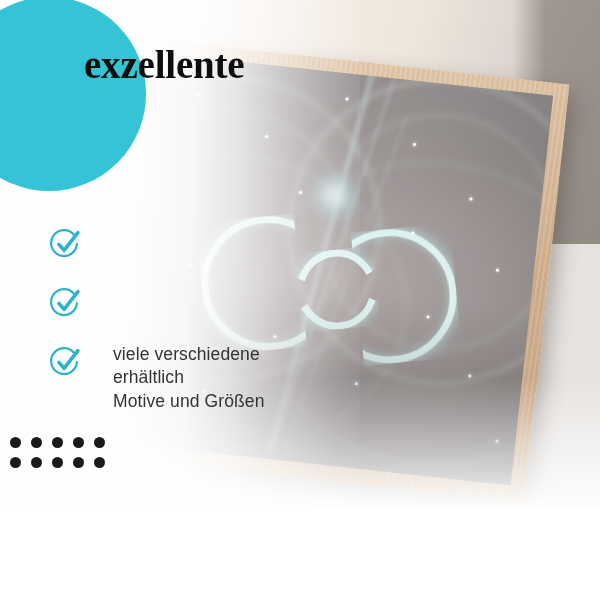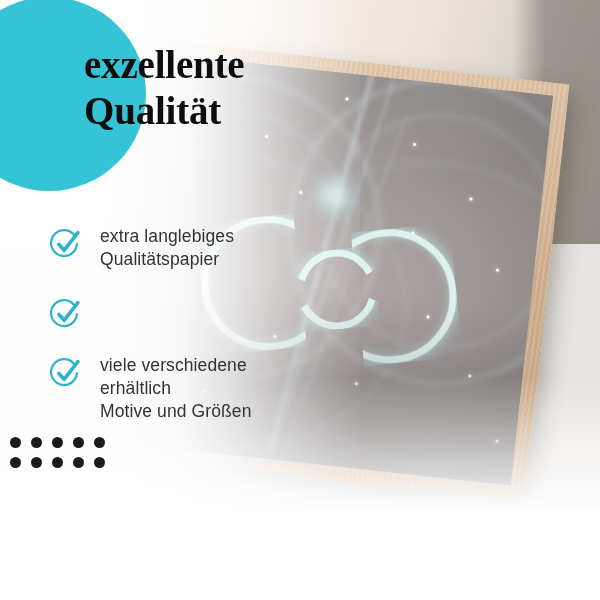--- a/index.html
+++ b/index.html
@@ -323,55 +323,50 @@
     </div>
   </div>
 
   <div class="fade"></div>
   <div class="fade-bottom"></div>
 
   <div class="teal-circle" style="background: rgb(53, 195, 214);"></div>
 
   <div class="headline" style="color: rgb(13, 13, 13);">
     <span>exzellente</span>
-    <span>Qualität</span>
   </div>
 
   <div class="features">
 
     <div class="feature">
       <span class="check">
         <svg viewBox="0 0 40 40" width="34" height="34" aria-hidden="true">
           <path d="M30.5 9.2 A15.2 15.2 0 1 0 34 20.2" fill="none" stroke="#2cb3c9" stroke-width="2.6" stroke-linecap="round"></path>
           <path d="M12.8 20.4 L18.9 27.4 L35.2 6.6" fill="none" stroke="#2cb3c9" stroke-width="4.2" stroke-linecap="round" stroke-linejoin="round"></path>
         </svg>
       </span>
-      <span class="feature-text" style="color: rgb(51, 51, 51);">
-        <span>extra langlebiges</span>
-        <span>Qualitätspapier</span>
-      </span>
     </div>
 
     <div class="feature">
       <span class="check">
         <svg viewBox="0 0 40 40" width="34" height="34" aria-hidden="true">
           <path d="M30.5 9.2 A15.2 15.2 0 1 0 34 20.2" fill="none" stroke="#2cb3c9" stroke-width="2.6" stroke-linecap="round"></path>
           <path d="M12.8 20.4 L18.9 27.4 L35.2 6.6" fill="none" stroke="#2cb3c9" stroke-width="4.2" stroke-linecap="round" stroke-linejoin="round"></path>
         </svg>
       </span>
     </div>
 
     <div class="feature">
       <span class="check">
         <svg viewBox="0 0 40 40" width="34" height="34" aria-hidden="true">
           <path d="M30.5 9.2 A15.2 15.2 0 1 0 34 20.2" fill="none" stroke="#2cb3c9" stroke-width="2.6" stroke-linecap="round"></path>
           <path d="M12.8 20.4 L18.9 27.4 L35.2 6.6" fill="none" stroke="#2cb3c9" stroke-width="4.2" stroke-linecap="round" stroke-linejoin="round"></path>
         </svg>
       </span>
-      <span class="feature-text" style="color: rgb(51, 51, 51);">
+      <span class="feature-text" style="color: rgb(51, 51, 51); margin-left: 13px;">
         <span>viele verschiedene</span>
         <span>erhältlich</span>
         <span>Motive und Größen</span>
       </span>
     </div>
 
   </div>
 
   <div class="dots">
       <div class="dot" style="background: rgb(26, 26, 26);"></div>

